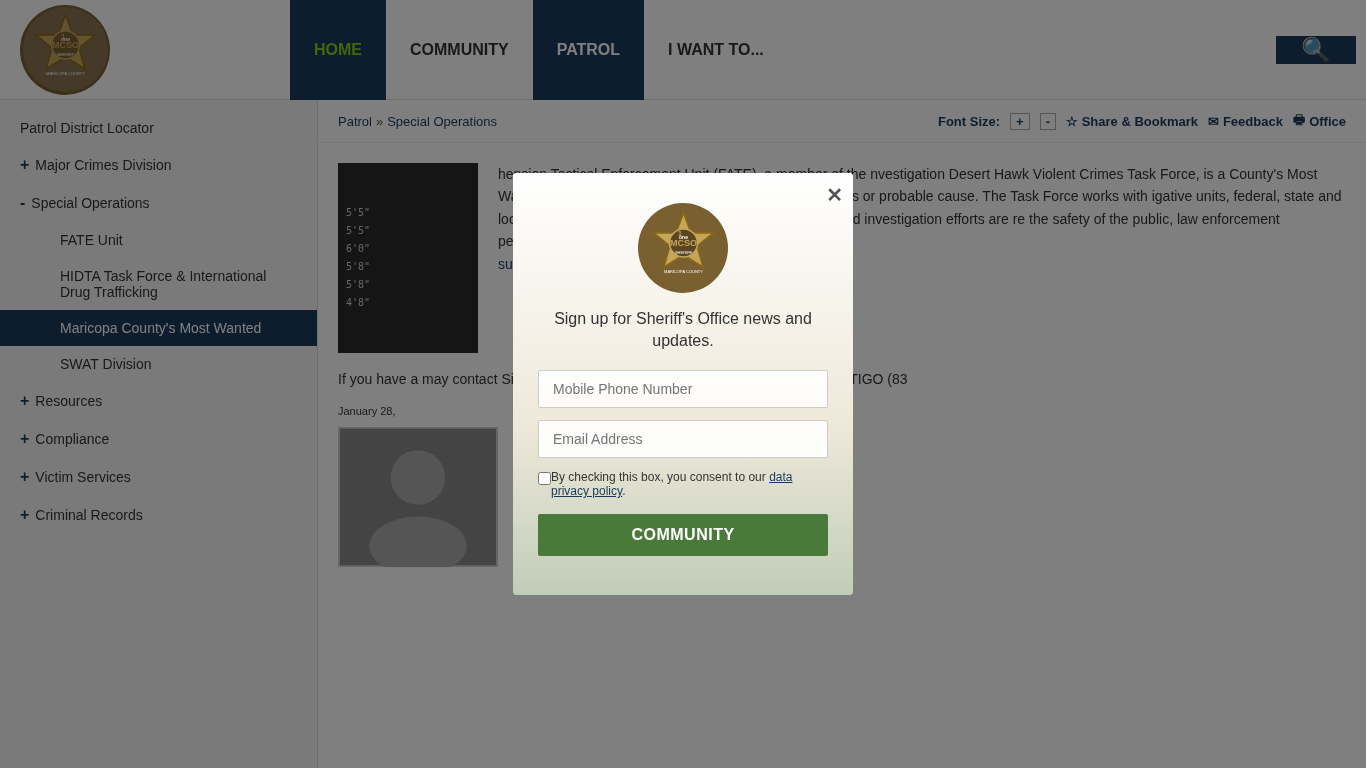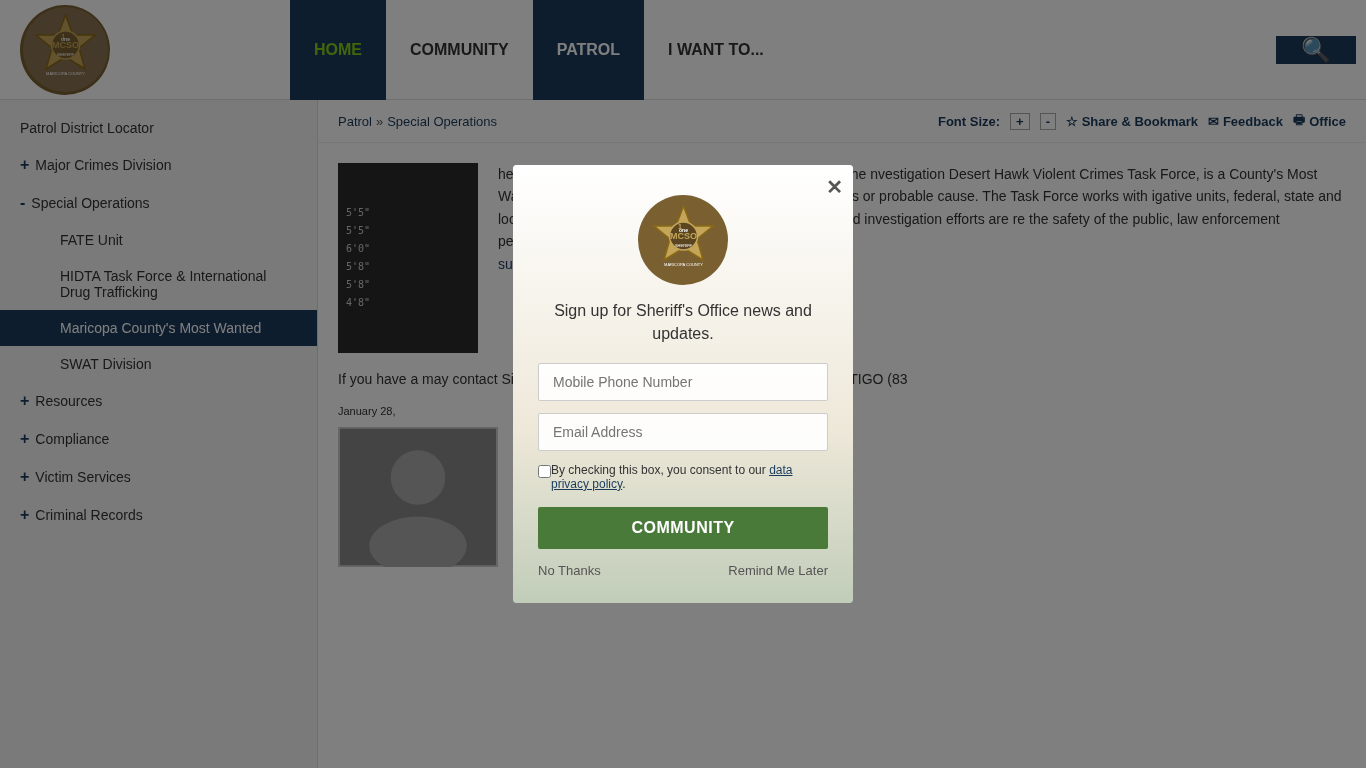--- a/index.html
+++ b/index.html
@@ -410,19 +410,15 @@
       <input class="modal-input" type="tel" placeholder="Mobile Phone Number" style="">
       <input class="modal-input" type="email" placeholder="Email Address" style="">
       <div class="modal-checkbox-row">
         <input type="checkbox" style="">
         <span>
           <span>By checking this box, you consent to our</span>
           <a href="#" style="color:#1a3a5c;">data privacy policy</a>.
         </span>
       </div>
       <button class="subscribe-btn">COMMUNITY</button>
-      <div class="modal-footer">
-        <span>No Thanks</span>
-        <span>Remind Me Later</span>
-      </div>
     </div>
   </div>
 </div>
 
 </body></html>

